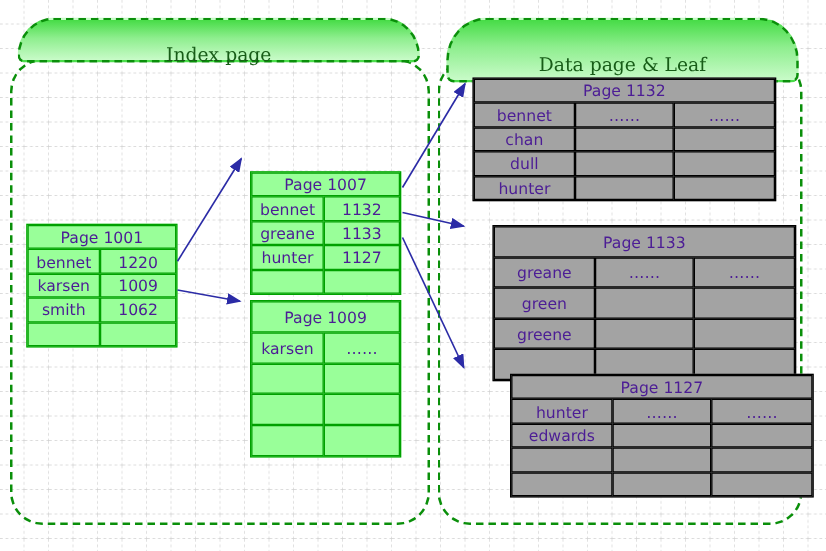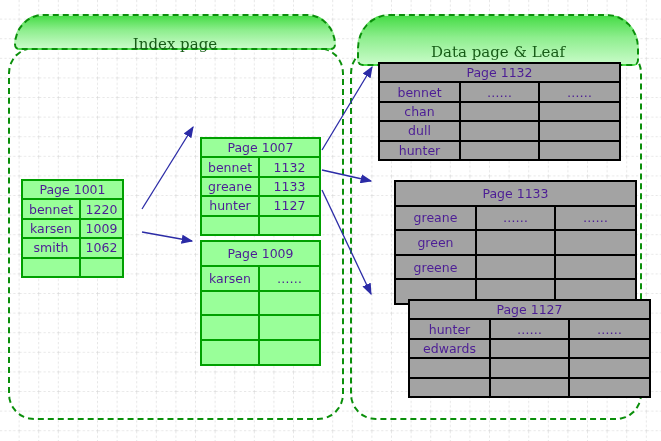--- a/index.html
+++ b/index.html
@@ -52,21 +52,21 @@
   <div class="container" style="left:8px;top:47px;width:336px;height:373px;"></div>
   <div class="container" style="left:350px;top:47px;width:292px;height:373px;"></div>
 
   <div class="tab" style="left:14px;top:14px;width:322px;height:36px;">
     <span>Index page</span>
   </div>
   <div class="tab" style="left:357px;top:14px;width:282px;height:52px;">
     <span>Data page &amp; Leaf</span>
   </div>
 
-  <div class="tbl green" style="left:21px;top:179px;width:103px;height:99px;">
+  <div class="tbl green" style="left:21px;top:179px;width:121px;height:99px;">
       <div class="thead">Page 1001</div>
       <div class="cell">bennet</div>
       <div class="cell">1220</div>
       <div class="cell">karsen</div>
       <div class="cell">1009</div>
       <div class="cell">smith</div>
       <div class="cell">1062</div>
       <div class="cell"></div>
       <div class="cell"></div>
     </div>

